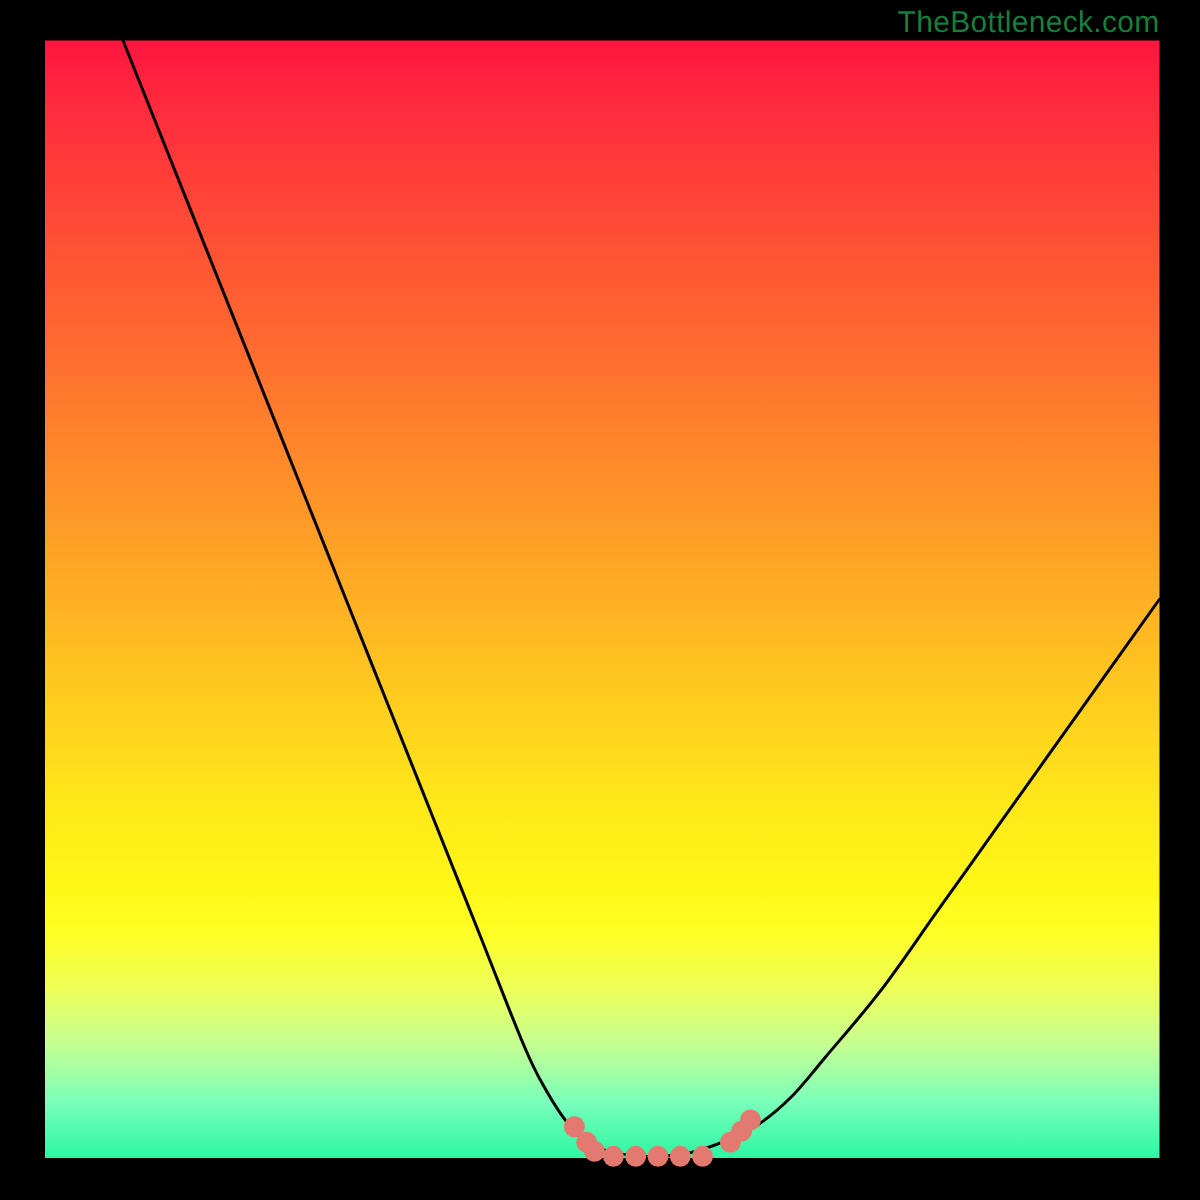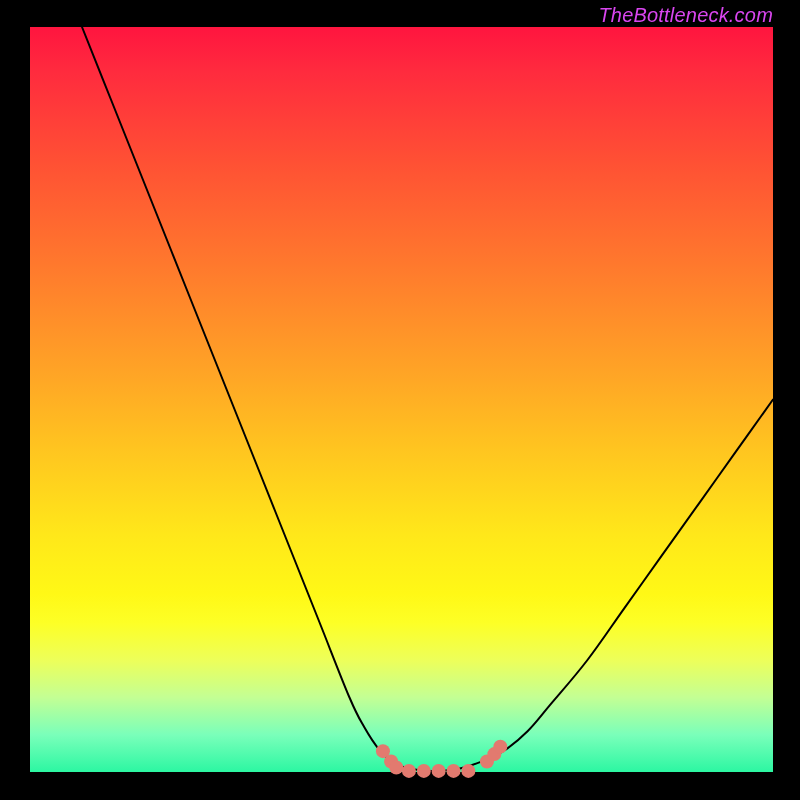--- a/index.html
+++ b/index.html
@@ -35,26 +35,25 @@
       #2cf7a2 100%
     );
   }
   .curve-svg {
     position: absolute;
     left: 0;
     top: 0;
   }
   .attribution {
     position: absolute;
-    color: #d946ef;
+    color: #15803d;
     font-size: 20px;
     font-weight: 500;
     letter-spacing: 0.2px;
     white-space: nowrap;
-    font-style: italic;
   }
 </style>
 </head>
 <body>
 
 <div class="stage">
 
   <div id="plot" class="plot-area" style="left: 30px; top: 27px; width: 743px; height: 745px;"></div>
 
   <svg id="curve" class="curve-svg" width="800" height="800" viewBox="0 0 800 800">

